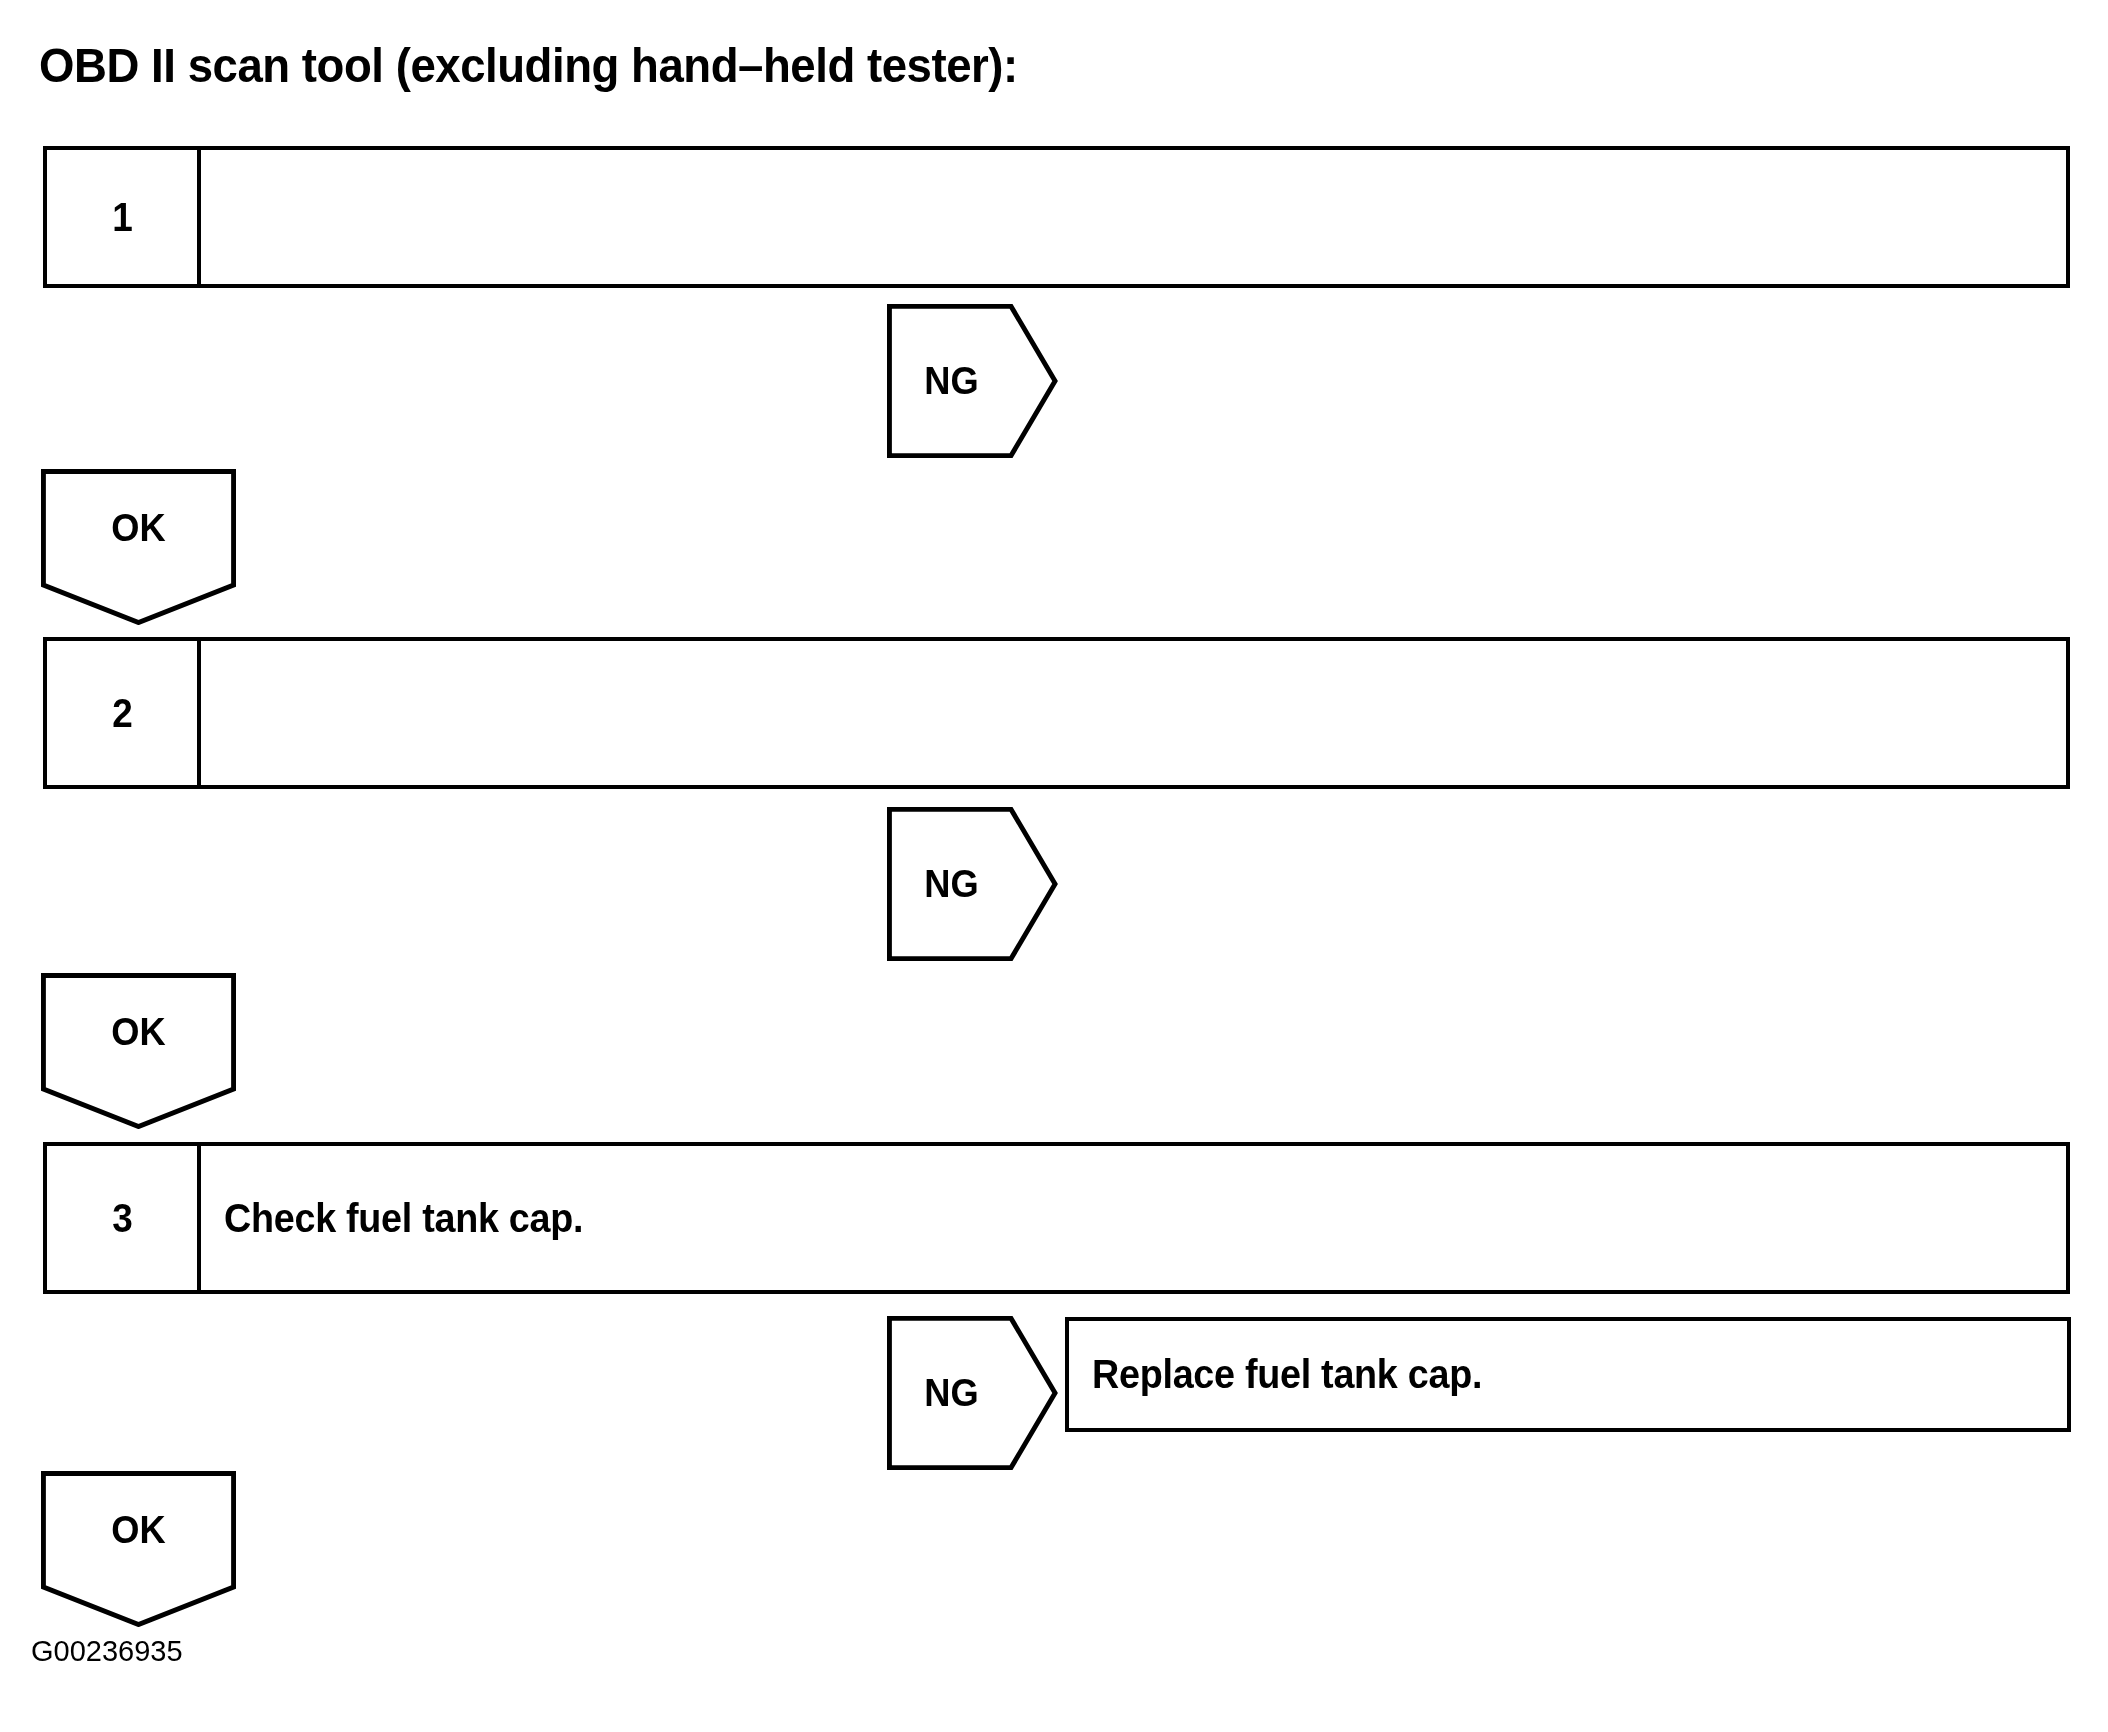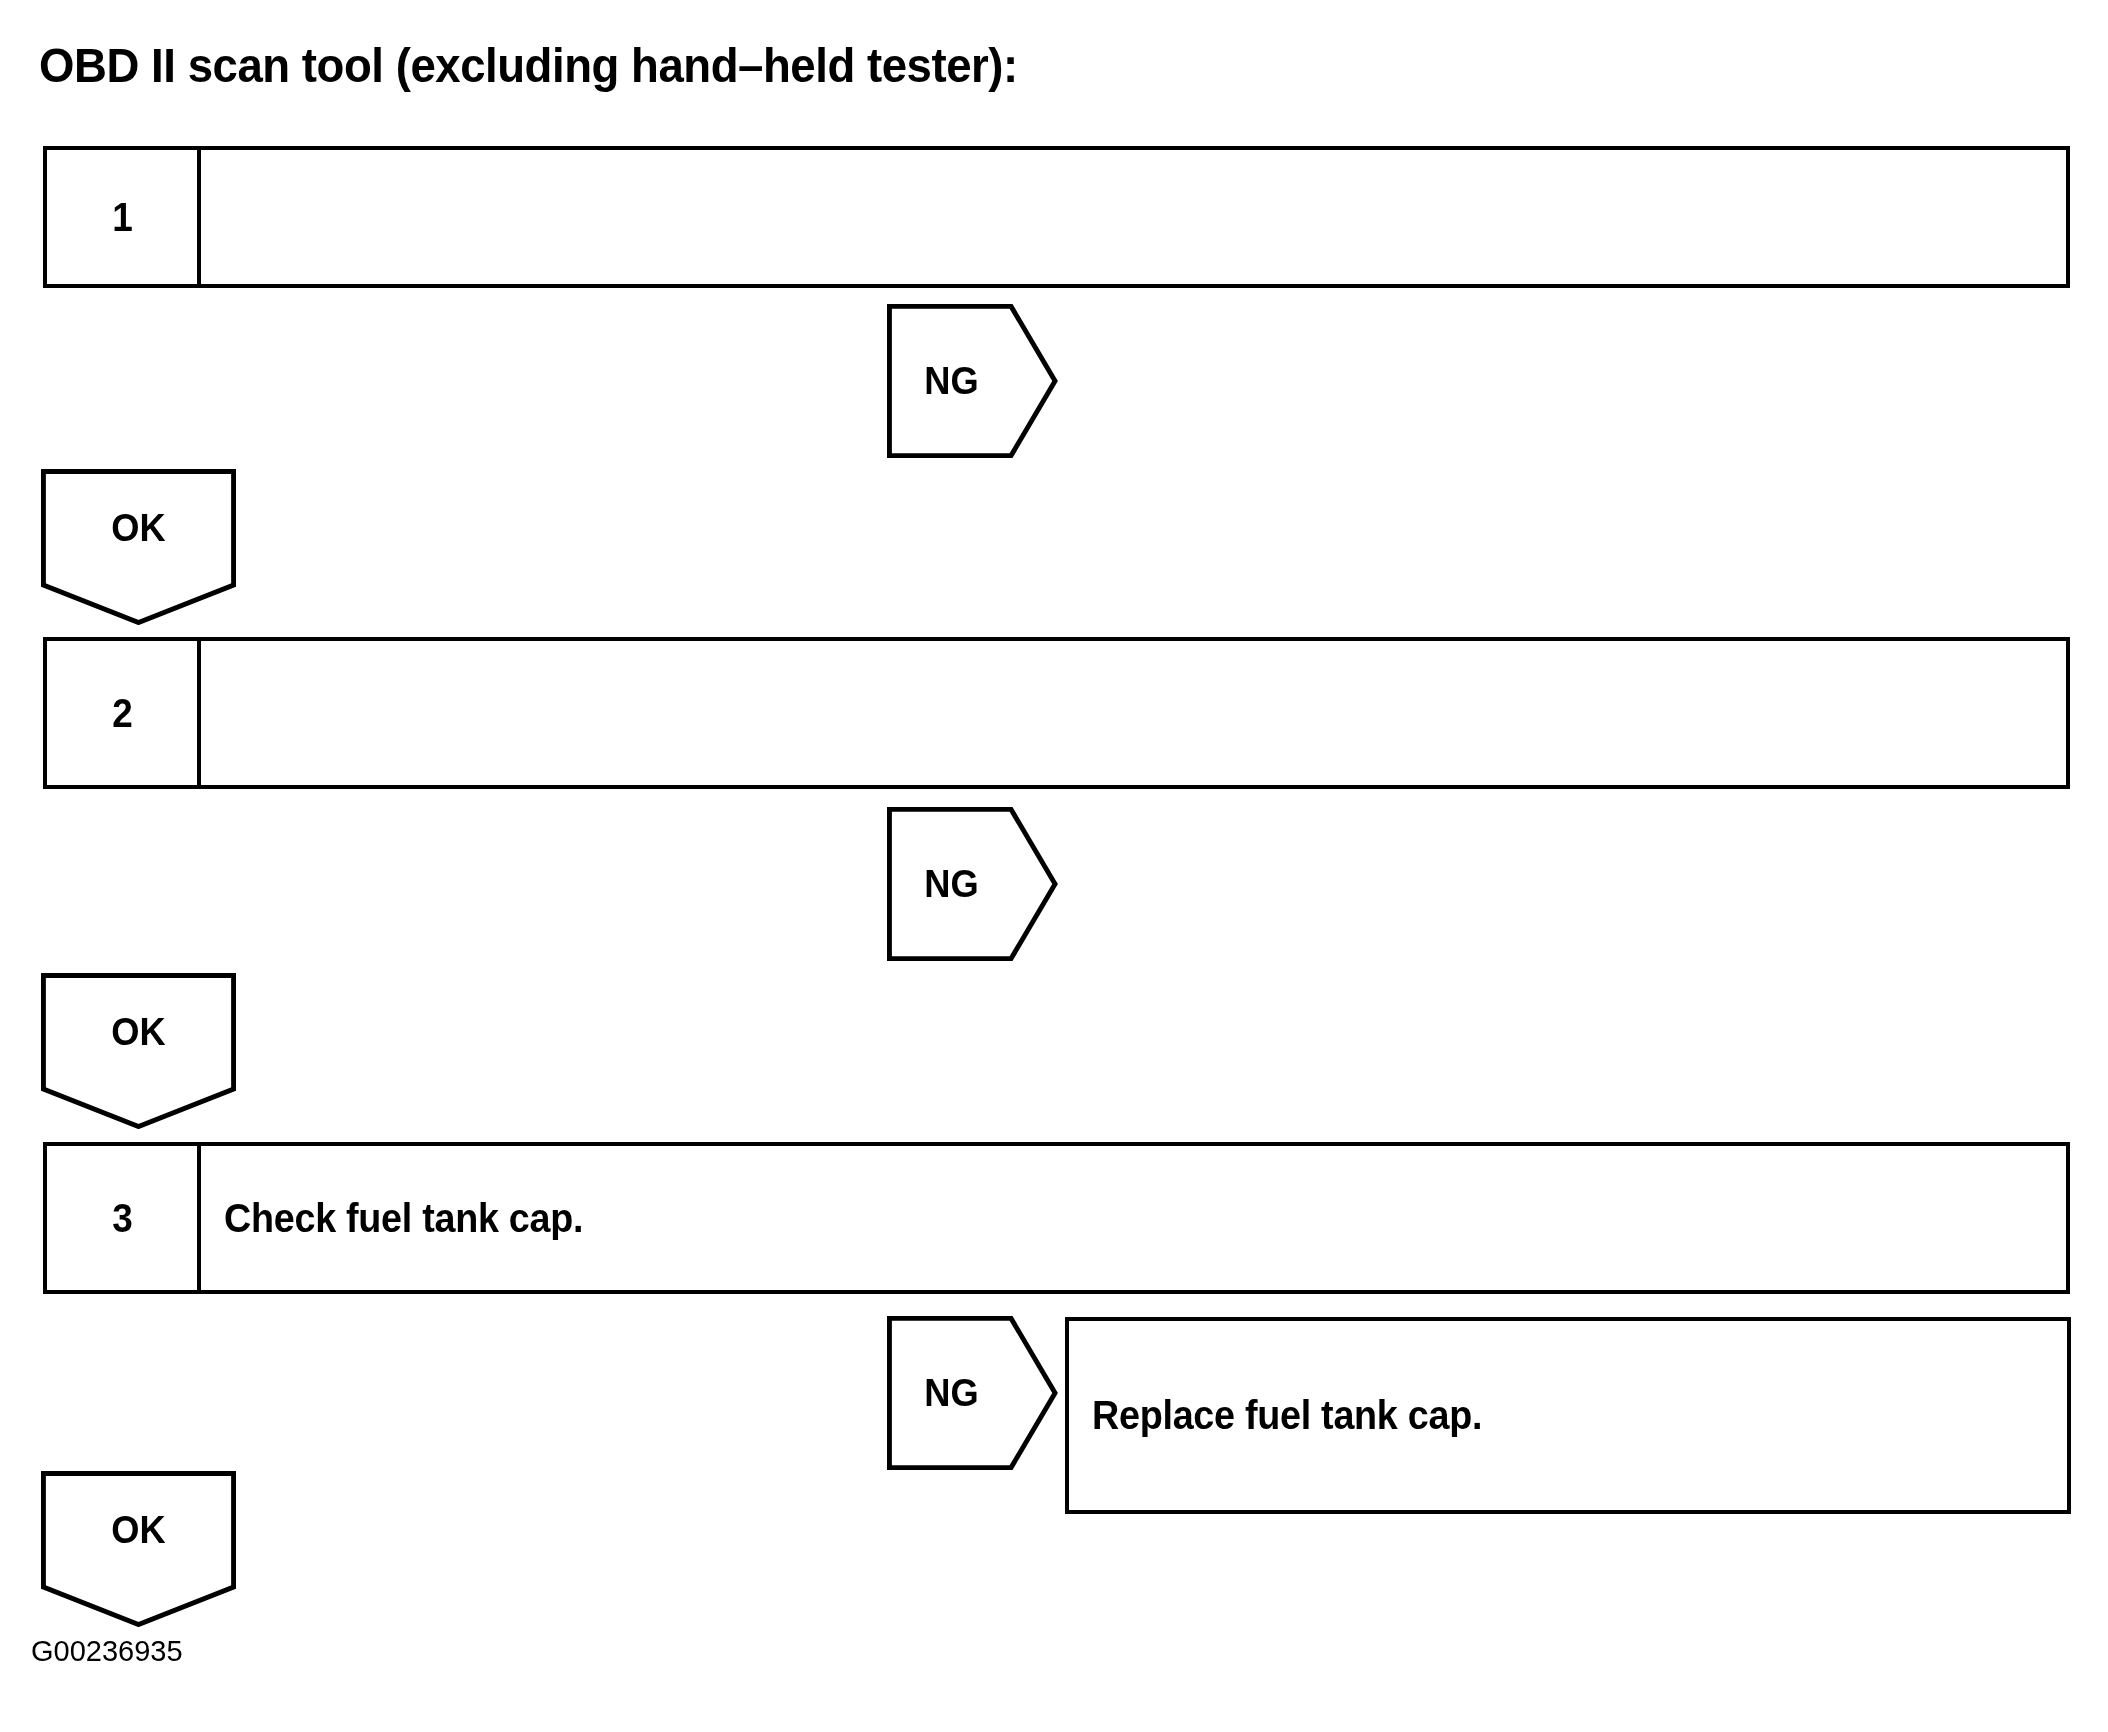--- a/index.html
+++ b/index.html
@@ -225,21 +225,21 @@
     </div>
   </div>
 
   <div class="ng-arrow" style="left:887px; top:1316px;">
     <svg viewBox="0 0 175 158" preserveAspectRatio="none">
       <polygon points="2.5,2.5 127,2.5 172,79 127,155.5 2.5,155.5" fill="#ffffff" stroke="#000000" stroke-width="5"></polygon>
     </svg>
     <div class="ng-label">NG</div>
   </div>
 
-  <div class="ng-box" style="left:1065px; top:1317px; width:1006px; height:197px;">
+  <div class="ng-box" style="left:1065px; top:1317px; width:1006px; height:115px;">
     <div class="ng-box-text">Replace fuel tank cap.</div>
   </div>
 
   <div class="ok-arrow" style="left:41px; top:1471px;">
     <svg viewBox="0 0 200 160" preserveAspectRatio="none">
       <polygon points="2.5,2.5 197.5,2.5 197.5,119 100,157.5 2.5,119" fill="#ffffff" stroke="#000000" stroke-width="5"></polygon>
     </svg>
     <div class="ok-label">OK</div>
   </div>
 

